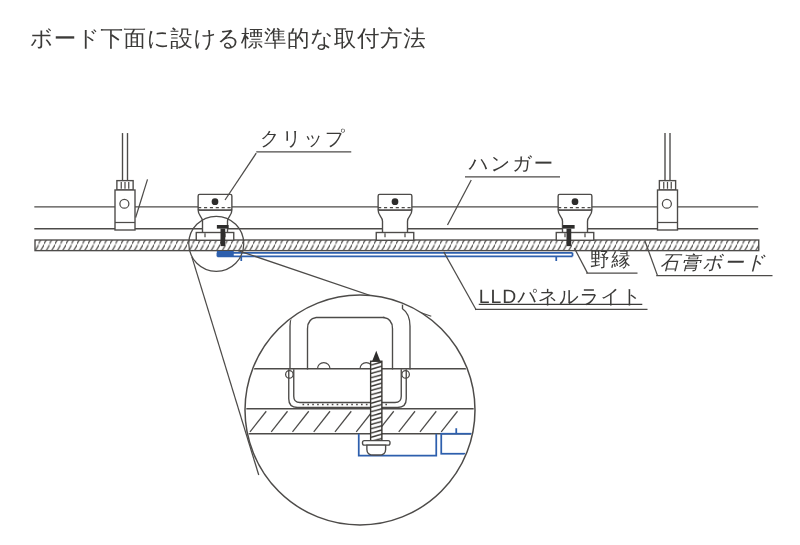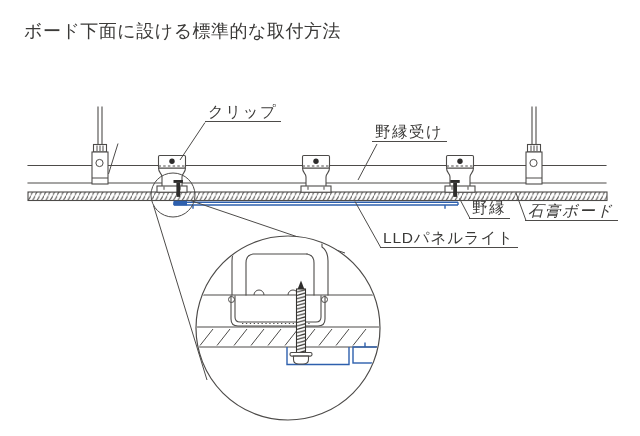--- a/index.html
+++ b/index.html
@@ -18,21 +18,21 @@
     position:absolute;left:24px;top:19px;
     font-size:18px;letter-spacing:0.5px;color:var(--text);
     white-space:nowrap;
   }
   .lbl{
     position:absolute;
     font-size:15.5px;letter-spacing:1.5px;color:var(--text);
     border-bottom:1.2px solid var(--line);
     padding:0 4px 1px 3px;white-space:nowrap;line-height:1.05;
   }
-  .lbl.latin{letter-spacing:0.8px;}
+  .lbl.latin{letter-spacing:0.8px;text-decoration:underline;}
   
   .ln{stroke:var(--line);stroke-width:1.1;fill:none;stroke-linecap:square;}
   .lnthin{stroke:var(--line);stroke-width:1;fill:none;}
   .wf{fill:#fff;stroke:var(--line);stroke-width:1.1;}
   .blk{fill:#2e2d2c;stroke:none;}
   .bl{stroke:var(--blue);stroke-width:1.4;fill:none;stroke-linecap:butt;}
   .blf{fill:var(--blue);stroke:none;}
   .dash{stroke:var(--line);stroke-width:1;fill:none;stroke-dasharray:2.5 2.2;}
   .dot{stroke:var(--line);stroke-width:1.2;fill:none;stroke-dasharray:1.3 2.6;}
 </style>
@@ -199,20 +199,20 @@
         <path class="wf" d="M 293.5,356.1 L 293.5,359.5 Q 293.5,364 299,364 L 303,364 Q 308.5,364 308.5,359.5 L 308.5,356.1 Z"></path>
       </g>
     </g>
   </svg>
 
   <div class="pagetitle">ボード下面に設ける標準的な取付方法</div>
 
   <div class="lbl" style="left:205px;top:104px;text-align:center;">クリップ</div>
 
 
-  <div class="lbl" style="left:372px;top:124px;">野縁受け</div>
-
-  <div class="lbl" style="left:469px;top:201px;font-family:Liberation Mono, monospace;">野縁</div>
+  <div class="lbl" style="left:372px;top:124px;">ハンガー</div>
+
+  <div class="lbl" style="left:469px;top:201px;">野縁</div>
 
   <div class="lbl" style="left:525px;top:203px;font-style:italic;">石膏ボード</div>
 
   <div class="lbl latin" style="left:380px;top:230px;">LLDパネルライト</div>
 </div>
 
 </body></html>

